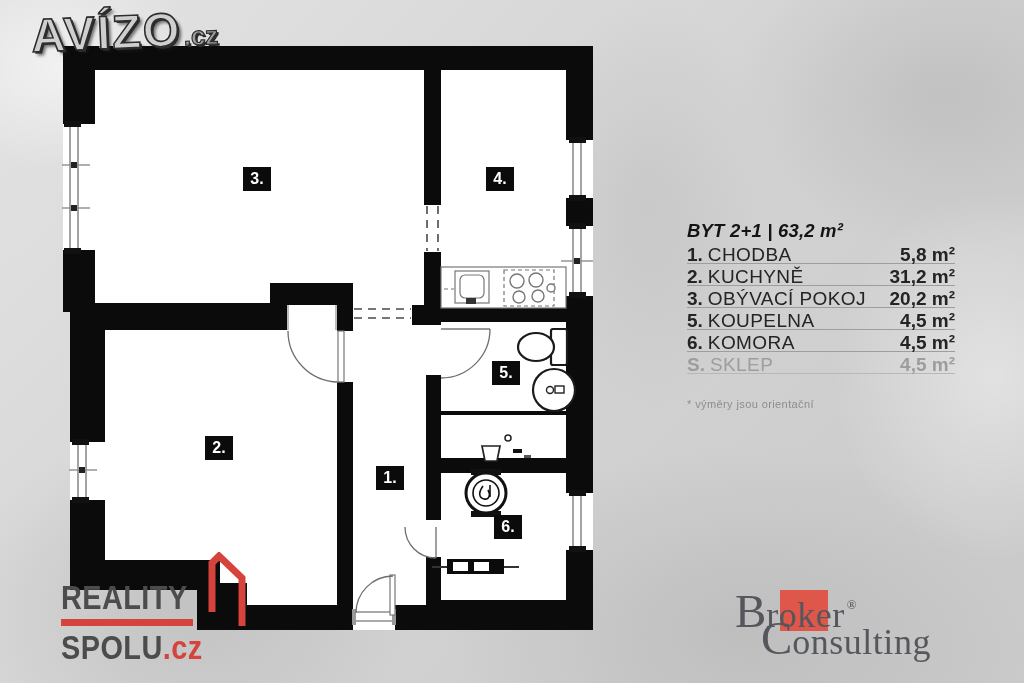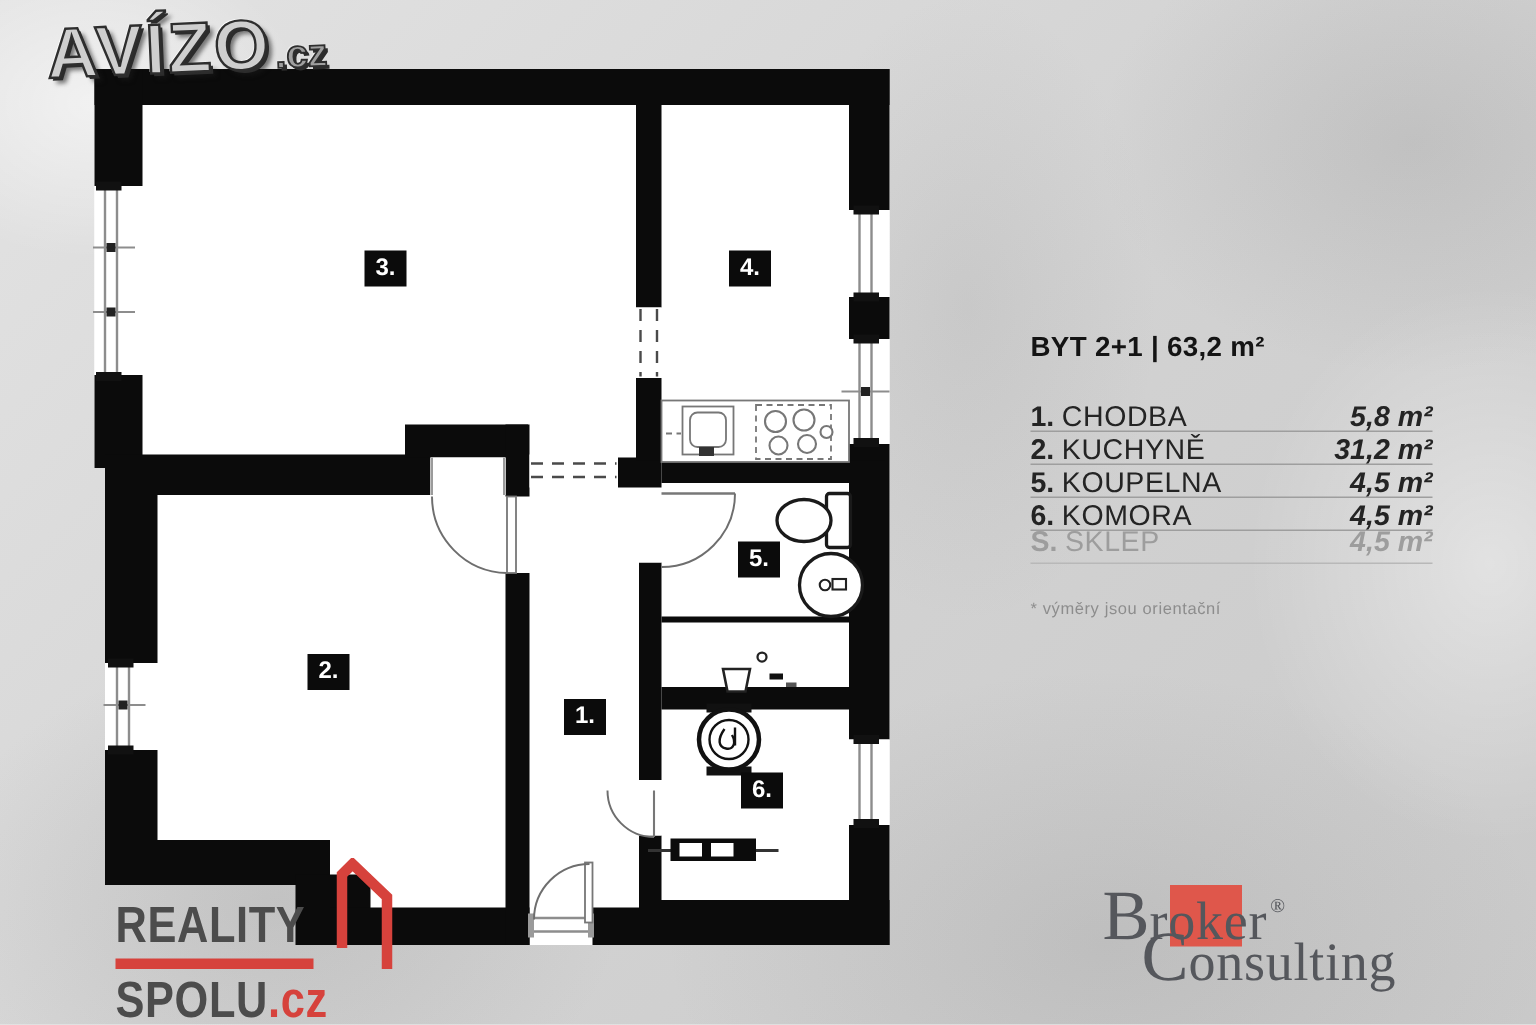--- a/index.html
+++ b/index.html
@@ -18,41 +18,41 @@
       linear-gradient(135deg,#e3e3e3 0%,#d2d2d2 55%,#c9c9c9 100%);
   }
   .plan-svg{position:absolute;left:0;top:0;}
   
   .room-label{
     position:absolute;width:28px;height:24px;background:#0b0b0b;color:#fff;
     font-size:16px;line-height:24px;font-weight:800;text-align:center;letter-spacing:0;
   }
   
   .legend{position:absolute;left:687px;top:220px;width:268px;color:#242424;}
-  .legend-title{font-size:18.5px;font-weight:800;color:#141414;margin-bottom:24px;letter-spacing:.2px;}
+  .legend-title{font-size:18.5px;font-weight:800;color:#141414;margin-bottom:0;letter-spacing:.2px;font-style:italic;}
   .legend-row{display:flex;justify-content:space-between;align-items:baseline;
     border-bottom:1.2px solid #9e9e9e;padding:2px 0 2px 0;height:17px;font-size:19px;}
   .legend-row .num{font-weight:800;margin-right:5px;}
   .legend-row .nm{letter-spacing:.4px;}
-  .legend-row .val{font-weight:800;font-style:italic;}
-  .legend-row.muted{color:#9d9d9d;border-bottom-color:#b8b8b8;align-items:flex-end;}
+  .legend-row .val{font-weight:800;}
+  .legend-row.muted{color:#9d9d9d;border-bottom-color:#b8b8b8;}
   .legend-note{margin-top:24px;font-size:11px;color:#8d8d8d;letter-spacing:.4px;}
   
   .avizo{position:absolute;left:30px;top:8px;transform:rotate(-2.5deg);transform-origin:left top;
     white-space:nowrap;}
   .avizo .main{
     font-size:47px;font-weight:900;letter-spacing:2px;color:#cfcfcf;
     -webkit-text-stroke:1.6px #2e2e2e;
     text-shadow:2px 2px 0 #2c2c2c,4px 4px 3px rgba(25,25,25,.55),-1px -1px 0 #fafafa;}
   .avizo .tld{
     font-size:26px;font-weight:900;color:#9f9f9f;margin-left:2px;
     -webkit-text-stroke:1.2px #2e2e2e;
     text-shadow:2px 2px 0 #2c2c2c,-1px -1px 0 #eee;}
   
-  .rspolu{position:absolute;left:77px;top:580px;margin-top:20px;}
+  .rspolu{position:absolute;left:61px;top:580px;}
   .rspolu .l1,.rspolu .l2{font-size:34px;font-weight:900;color:#4c4c4c;line-height:1;
     transform:scaleX(.85);transform-origin:left;white-space:nowrap;letter-spacing:.5px;}
   .rspolu .bar{width:132px;height:7px;margin:5px 0 4px 0;}
   .rspolu .tld{color:#d6423c;}
   .rs-house{position:absolute;left:138px;top:-28px;}
   
   .broker{position:absolute;left:735px;top:588px;width:230px;height:80px;
     font-family:"Liberation Serif", serif;color:#55575c;}
   .broker .sq{position:absolute;left:45px;top:2px;width:48px;height:41px;}
   .broker .line{position:absolute;white-space:nowrap;display:flex;align-items:baseline;}
@@ -238,20 +238,24 @@
     <div class="legend-title">BYT 2+1 | 63,2 m²</div>
     <div class="legend-row">
       <span><span class="num">1.</span><span class="nm">CHODBA</span></span>
       <span class="val">5,8 m²</span>
     </div>
     <div class="legend-row">
       <span><span class="num">2.</span><span class="nm">KUCHYNĚ</span></span>
       <span class="val">31,2 m²</span>
     </div>
     <div class="legend-row">
+      <span><span class="num">3.</span><span class="nm">OBÝVACÍ POKOJ</span></span>
+      <span class="val">20,2 m²</span>
+    </div>
+    <div class="legend-row">
       <span><span class="num">5.</span><span class="nm">KOUPELNA</span></span>
       <span class="val">4,5 m²</span>
     </div>
     <div class="legend-row">
       <span><span class="num">6.</span><span class="nm">KOMORA</span></span>
       <span class="val">4,5 m²</span>
     </div>
     <div class="legend-row muted">
       <span><span class="num">S.</span><span class="nm">SKLEP</span></span>
       <span class="val">4,5 m²</span>

